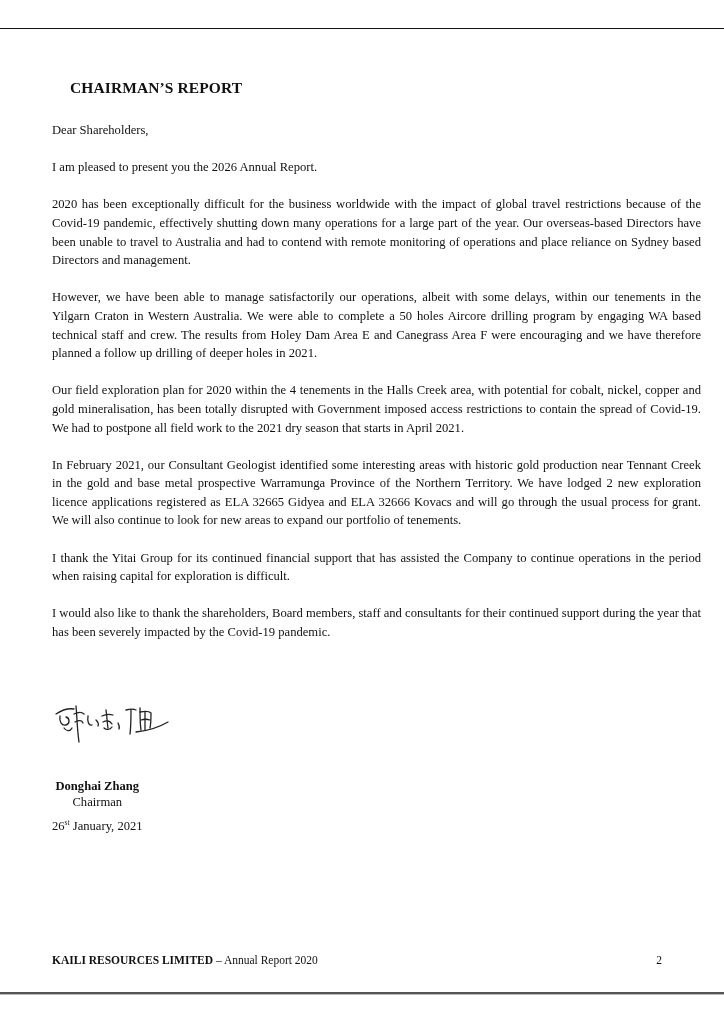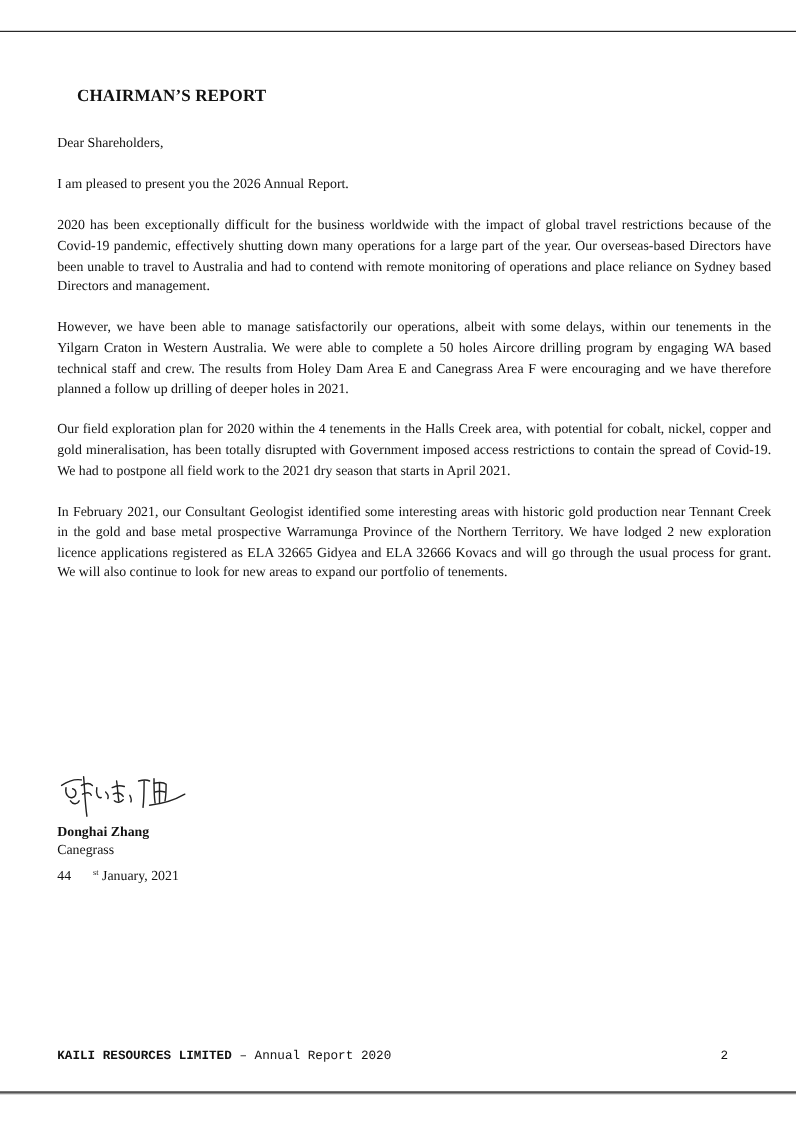--- a/index.html
+++ b/index.html
@@ -61,69 +61,70 @@
     .signature {
       position: absolute;
       left: 52px;
       top: 698px;
       width: 120px;
       height: 52px;
     }
     .signoff {
       position: absolute;
       left: 52px;
-      top: 748px;
+      top: 778px;
       font-size: 12.6px;
       line-height: 16px;
+      text-align: center;
     }
     .signoff .name {
       font-weight: bold;
       display: block;
     }
     .signoff .role {
       display: block;
     }
     .signoff .date {
       display: block;
       margin-top: 8px;
     }
     .signoff sup {
       font-size: 7.5px;
       vertical-align: 5px;
       line-height: 0;
-      margin-left: 20px;
     }
     .footer {
       position: absolute;
       left: 52px;
       top: 954px;
       width: 610px;
       font-size: 11.5px;
       display: flex;
       justify-content: space-between;
-      font-family: Liberation Mono, monospace;
     }
     .footer .company {
       font-weight: bold;
     }
   </style>
 </head>
 <body>
 
 <div class="top-rule"></div>
 
 <h1 class="page-title">CHAIRMAN’S REPORT</h1>
 
 <div class="body">
   <p class="salutation">Dear Shareholders,</p>
   <p class="intro">I am pleased to present you the 2026 Annual Report.</p>
   <p>2020 has been exceptionally difficult for the business worldwide with the impact of global travel restrictions because of the Covid-19 pandemic, effectively shutting down many operations for a large part of the year. Our overseas-based Directors have been unable to travel to Australia and had to contend with remote monitoring of operations and place reliance on Sydney based Directors and management.</p>
   <p>However, we have been able to manage satisfactorily our operations, albeit with some delays, within our tenements in the Yilgarn Craton in Western Australia. We were able to complete a 50 holes Aircore drilling program by engaging WA based technical staff and crew. The results from Holey Dam Area E and Canegrass Area F were encouraging and we have therefore planned a follow up drilling of deeper holes in 2021.</p>
   <p>Our field exploration plan for 2020 within the 4 tenements in the Halls Creek area, with potential for cobalt, nickel, copper and gold mineralisation, has been totally disrupted with Government imposed access restrictions to contain the spread of Covid-19. We had to postpone all field work to the 2021 dry season that starts in April 2021.</p>
   <p>In February 2021, our Consultant Geologist identified some interesting areas with historic gold production near Tennant Creek in the gold and base metal prospective Warramunga Province of the Northern Territory. We have lodged 2 new exploration licence applications registered as ELA 32665 Gidyea and ELA 32666 Kovacs and will go through the usual process for grant. We will also continue to look for new areas to expand our portfolio of tenements.</p>
+  <p>I thank the Yitai Group for its continued financial support that has assisted the Company to continue operations in the period when raising capital for exploration is difficult.</p>
+  <p>I would also like to thank the shareholders, Board members, staff and consultants for their continued support during the year that has been severely impacted by the Covid-19 pandemic.</p>
 </div>
 
 <svg class="signature" viewBox="0 0 120 52" fill="none" stroke="#222" stroke-width="1.3" stroke-linecap="round" stroke-linejoin="round">
 
   <path d="M4 16 C10 12, 16 10, 22 11"></path>
   <path d="M8 18 C7 24, 10 28, 14 27 C18 26, 18 20, 14 19"></path>
   <path d="M12 30 C14 33, 18 34, 20 30"></path>
   <path d="M24 8 C25 18, 25 30, 27 44"></path>
   <path d="M22 16 C26 14, 30 14, 32 16"></path>
   <path d="M23 24 C27 22, 30 22, 31 25"></path>
@@ -138,22 +139,22 @@
   <path d="M79 12 C79 20, 79 28, 78 36"></path>
   <path d="M88 10 C88 18, 88 26, 89 32"></path>
   <path d="M88 14 C93 13, 97 13, 99 15 C99 20, 99 25, 98 30"></path>
   <path d="M89 22 C92 21, 95 21, 98 22"></path>
   <path d="M93 14 C93 20, 93 26, 93 32"></path>
   <path d="M84 34 C94 33, 104 31, 116 24"></path>
 </svg>
 
 <div class="signoff">
   <span class="name">Donghai Zhang</span>
-  <span class="role">Canegrass</span>
-  <span class="date"><span>44</span><sup>st</sup><span> January, 2021</span></span>
+  <span class="role">Chairman</span>
+  <span class="date"><span>26</span><sup>st</sup><span> January, 2021</span></span>
 </div>
 
 <div class="footer">
   <span><span class="company">KAILI RESOURCES LIMITED</span><span> – </span><span>Annual Report 2020</span></span>
   <span>2</span>
 </div>
 
 <div class="bottom-rule"></div>
 
 </body></html>

